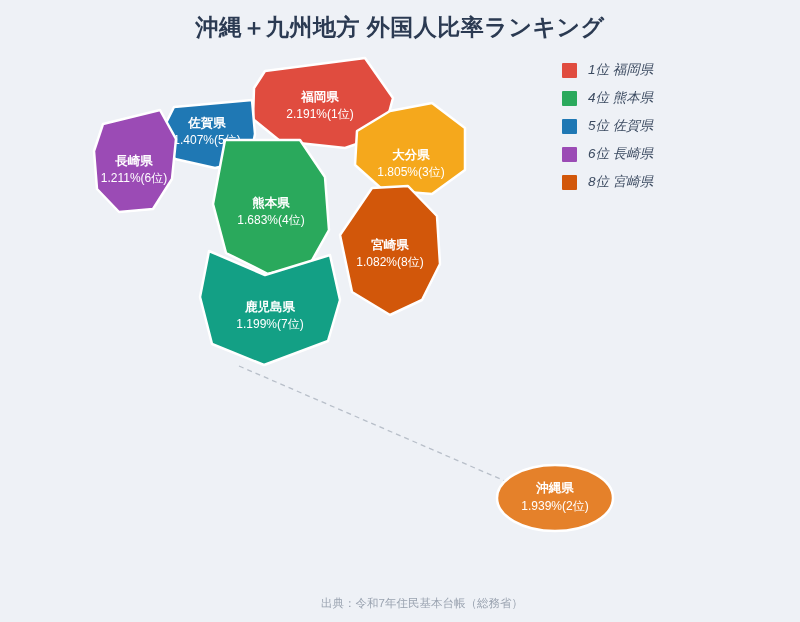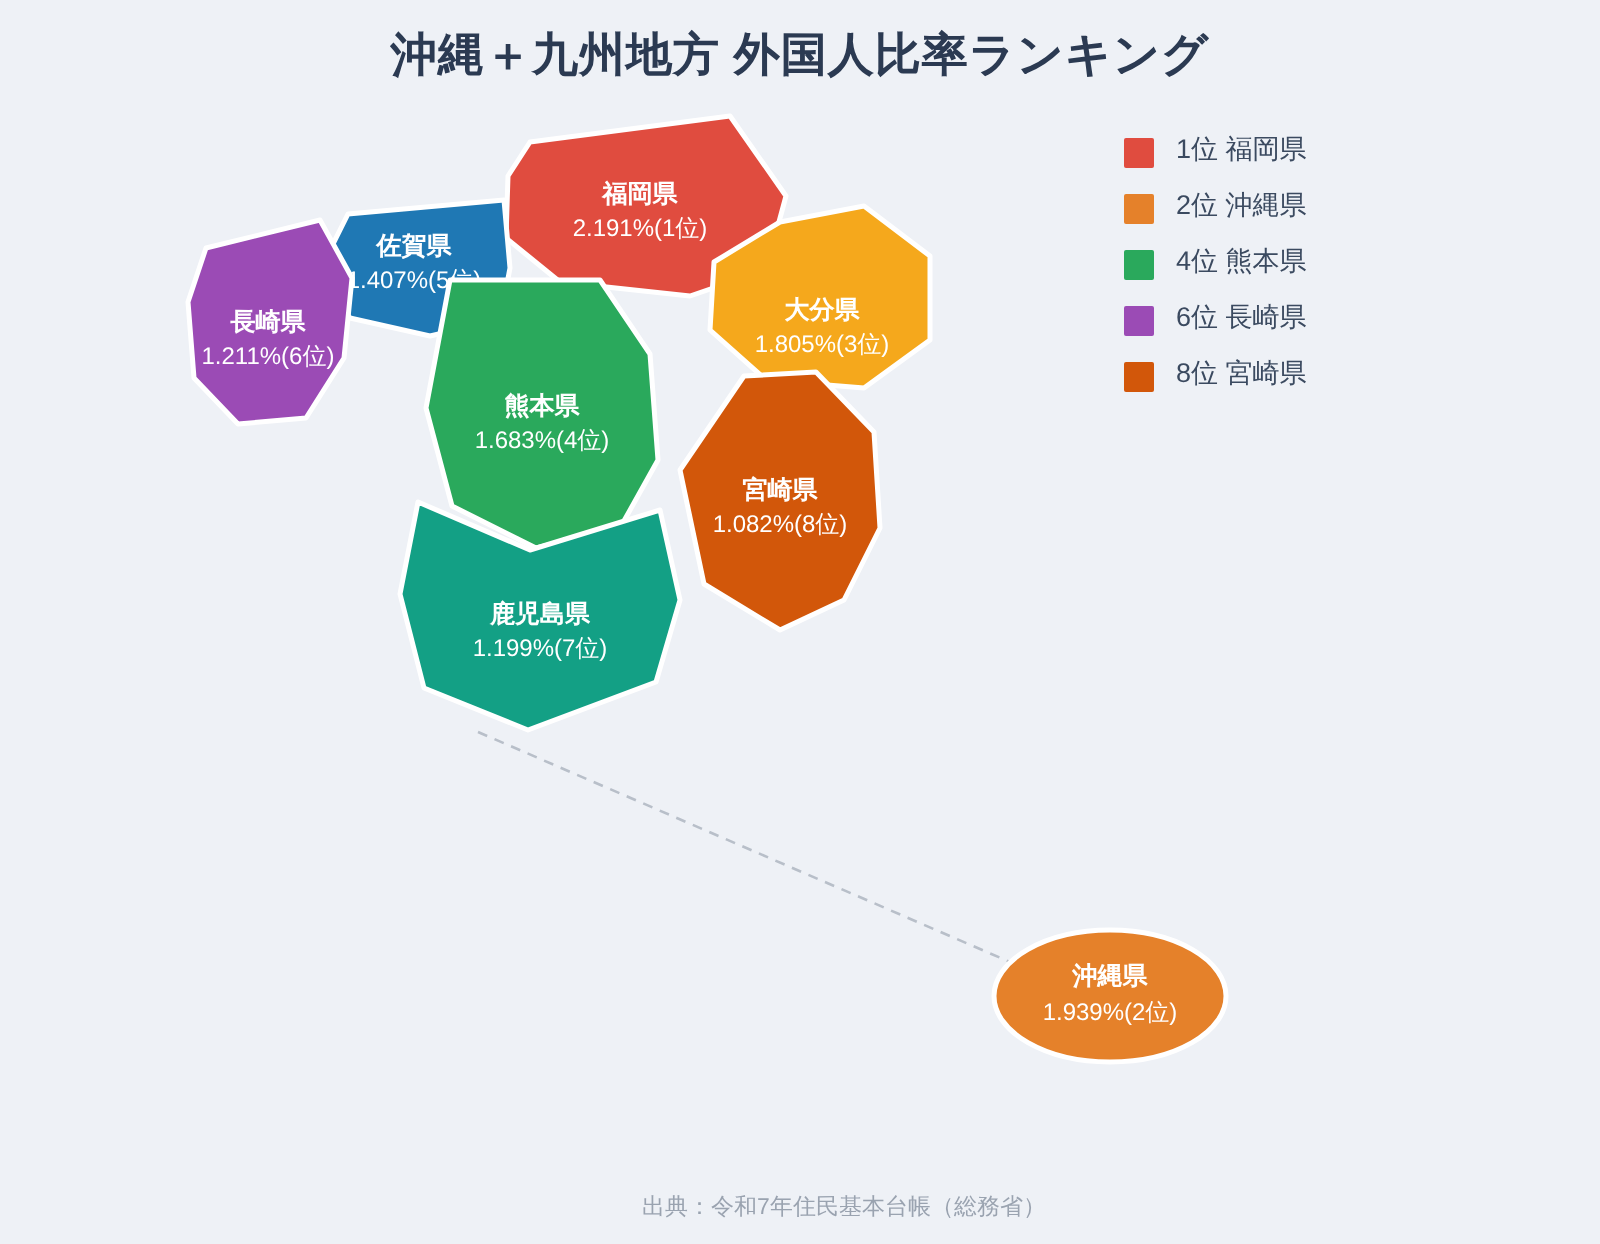--- a/index.html
+++ b/index.html
@@ -38,22 +38,23 @@
     height: 622px;
   }
   .legend {
     position: absolute;
     left: 562px;
     top: 56px;
     width: 220px;
   }
   .legend-row {
     display: flex;
-    align-items: flex-end;
+    align-items: center;
     height: 28px;
+    font-style: italic;
   }
   .legend-swatch {
     width: 15px;
     height: 15px;
     flex: 0 0 15px;
     border-radius: 1px;
   }
   .legend-label {
     margin-left: 11px;
     font-size: 13.5px;
@@ -138,26 +139,26 @@
       </g>
   </svg>
 
   <div class="legend">
     <div id="legend-rows">
         <div class="legend-row">
           <span class="legend-swatch" style="background: rgb(224, 76, 63);"></span>
           <span class="legend-label">1位 福岡県</span>
         </div>
         <div class="legend-row">
-          <span class="legend-swatch" style="background: rgb(229, 129, 42);"></span>
-          <span class="legend-label">2位 沖縄県</span>
+          <span class="legend-swatch" style="background: rgb(42, 169, 92);"></span>
+          <span class="legend-label">4位 熊本県</span>
         </div>
         <div class="legend-row">
-          <span class="legend-swatch" style="background: rgb(42, 169, 92);"></span>
-          <span class="legend-label">4位 熊本県</span>
+          <span class="legend-swatch" style="background: rgb(31, 120, 180);"></span>
+          <span class="legend-label">5位 佐賀県</span>
         </div>
         <div class="legend-row">
           <span class="legend-swatch" style="background: rgb(155, 75, 181);"></span>
           <span class="legend-label">6位 長崎県</span>
         </div>
         <div class="legend-row">
           <span class="legend-swatch" style="background: rgb(210, 87, 10);"></span>
           <span class="legend-label">8位 宮崎県</span>
         </div>
       </div>

